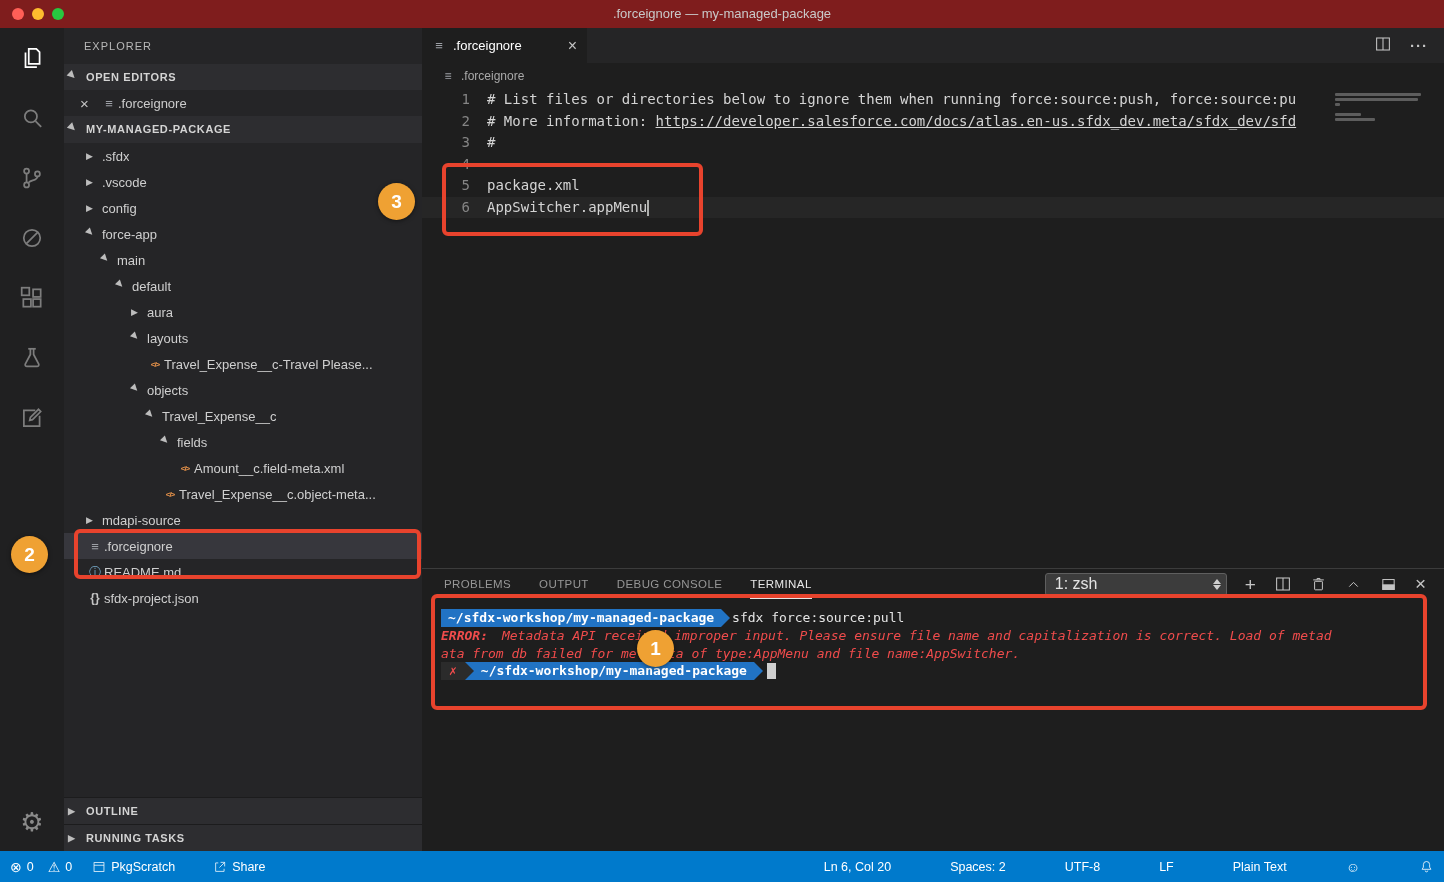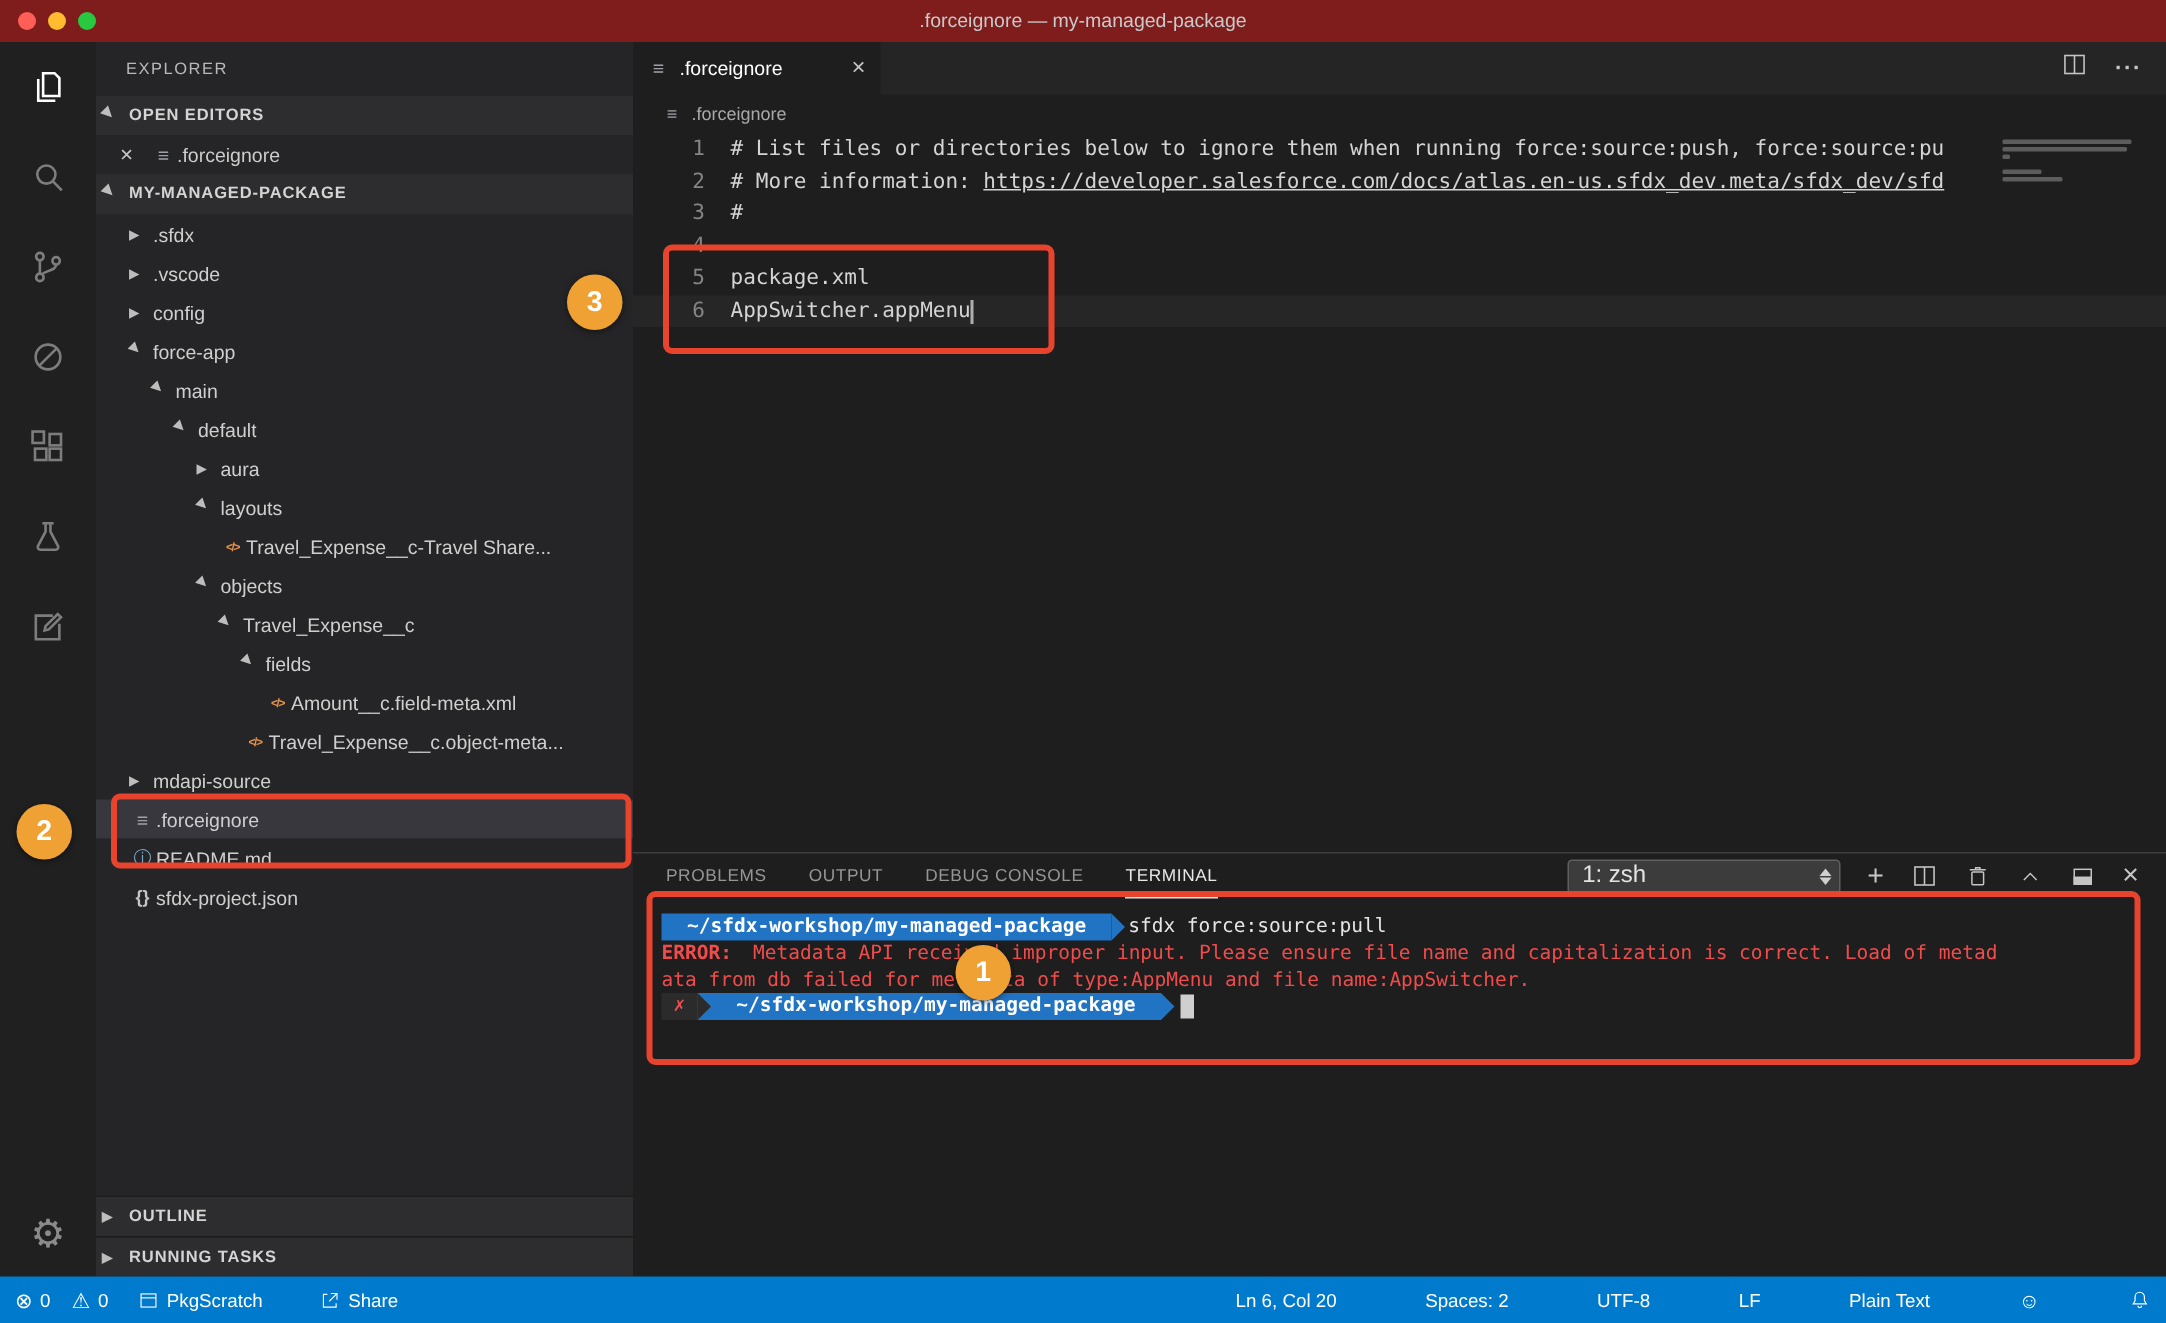--- a/index.html
+++ b/index.html
@@ -81,29 +81,29 @@
   .sel-arrows .up{border-bottom:5px solid #cfcfcf;}
   .sel-arrows .down{border-top:5px solid #cfcfcf;}
   .picon{color:#c5c5c5;cursor:pointer;display:flex;align-items:center;}
   .picon svg{stroke:#c5c5c5;fill:none;stroke-width:1.4;}
   .picon.plus{font-size:19px;line-height:19px;}
   .picon.close-x{font-size:19px;}
 
   .terminal{padding:10px 0 0 19px;font-family:"DejaVu Sans Mono","Liberation Mono",monospace;
             font-size:13px;line-height:17.5px;color:#e5e5e5;}
   .term-line{white-space:pre;display:flex;align-items:center;}
-  .pl-seg{display:inline-flex;align-items:center;height:17.5px;font-weight:bold;color:#fff;padding:0 17px;}
+  .pl-seg{display:inline-flex;align-items:center;height:17.5px;font-weight:bold;color:#fff;padding:0 7px;}
   .path-seg{background:var(--prompt-blue,#2173c4);}
   .fail-seg{background:#2b2b2b;padding:0 8px;}
   .fail-x{color:var(--error-red,#f14c4c);font-weight:bold;}
   .pl-arrow{width:0;height:0;border-top:9px solid transparent;border-bottom:9px solid transparent;
             border-left:9px solid var(--prompt-blue,#2173c4);display:inline-block;}
   .pl-arrow.dark{border-left-color:#2b2b2b;background:var(--prompt-blue,#2173c4);}
   .term-cmd{margin-left:2px;}
-  .err{color:var(--error-red,#f14c4c);}
+  .err{color:var(--error-red,#f14c4c);font-style:italic;}
   .err-label{font-weight:bold;margin-right:14px;}
   .cursor-block{display:inline-block;width:9px;height:16px;background:#cfcfcf;margin-left:4px;}
 
   
   .statusbar{position:absolute;left:0;right:0;bottom:0;height:31px;background:var(--status-bar-bg,#007acc);
              display:flex;align-items:center;font-size:12.5px;color:#ffffff;padding:0 10px;}
   .sb-item{display:flex;align-items:center;gap:5px;margin-right:14px;cursor:pointer;white-space:nowrap;}
   .sb-item svg{stroke:#fff;fill:none;stroke-width:1.3;}
   .sb-right{margin-left:auto;display:flex;align-items:center;gap:33px;}
   .sb-right .sb-item{margin-right:0;margin-left:26px;}
@@ -232,21 +232,21 @@
         <div class="tree-row" style="padding-left: 67px;">
           <span class="twisty collapsed">▶</span>
           <span class="tree-label">aura</span>
         </div>
         <div class="tree-row" style="padding-left: 67px;">
           <span class="twisty expanded">▶</span>
           <span class="tree-label">layouts</span>
         </div>
         <div class="tree-row" style="padding-left: 82px;">
           <span class="ficon ficon-xml">&lt;/&gt;</span>
-          <span class="tree-label">Travel_Expense__c-Travel Share...</span>
+          <span class="tree-label">Travel_Expense__c-Travel Please...</span>
         </div>
         <div class="tree-row" style="padding-left: 67px;">
           <span class="twisty expanded">▶</span>
           <span class="tree-label">objects</span>
         </div>
         <div class="tree-row" style="padding-left: 82px;">
           <span class="twisty expanded">▶</span>
           <span class="tree-label">Travel_Expense__c</span>
         </div>
         <div class="tree-row" style="padding-left: 97px;">

